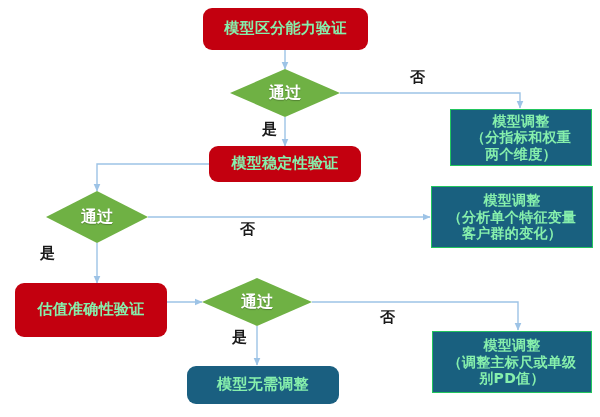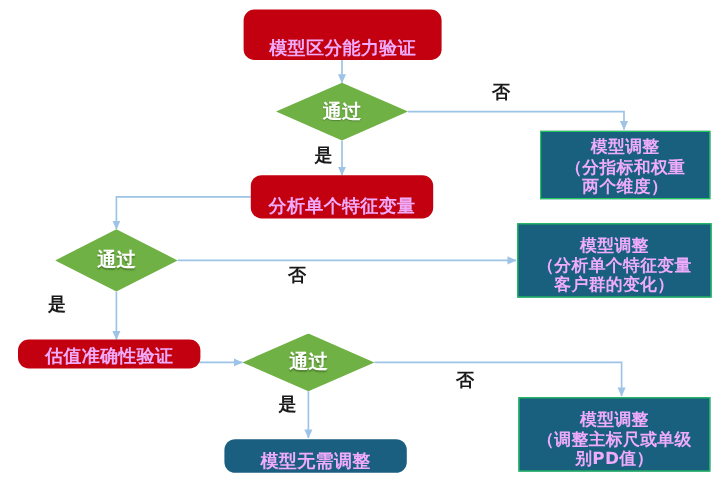--- a/index.html
+++ b/index.html
@@ -22,24 +22,24 @@
     left: 0;
     top: 0;
     width: 600px;
     height: 417px;
     pointer-events: none;
   }
   .node {
     position: absolute;
     box-sizing: border-box;
     display: flex;
-    align-items: flex-end;
+    align-items: center;
     justify-content: center;
     text-align: center;
-    color: #f0abfc;
+    color: #86efac;
     font-weight: bold;
     line-height: 1.18;
     letter-spacing: 0.3px;
   }
   .node-red {
     background: #C3000F;
     border-radius: 9px;
     font-size: 15px;
   }
   .node-blue-round {
@@ -135,56 +135,56 @@
   <div class="edge-label" style="left:410px; top:70px;">否</div>
   <div class="edge-label" style="left:262px; top:122px;">是</div>
 
   <div class="node node-blue-rect" style="left:450px; top:109px; width:142px; height:57px;">
     <span class="lines">模型调整
 （分指标和权重
 两个维度）</span>
   </div>
 
   <div class="node node-red" style="left:209px; top:146px; width:152px; height:36px;">
-    <span class="lines">分析单个特征变量</span>
+    <span class="lines">模型稳定性验证</span>
   </div>
 
   <div class="diamond" style="left:46px; top:191px; width:102px; height:52px;">
     <svg class="shape" viewBox="0 0 102 52" preserveAspectRatio="none">
       <polygon points="51,0 102,26 51,52 0,26" fill="#6FB144"></polygon>
     </svg>
     <span class="dlabel">通过</span>
   </div>
 
   <div class="edge-label" style="left:240px; top:222px;">否</div>
   <div class="edge-label" style="left:40px; top:246px;">是</div>
 
   <div class="node node-blue-rect" style="left:431px; top:186px; width:162px; height:62px;">
     <span class="lines">模型调整
 （分析单个特征变量
 客户群的变化）</span>
   </div>
 
-  <div class="node node-red" style="left:15px; top:283px; width:152px; height:24px;">
+  <div class="node node-red" style="left:15px; top:283px; width:152px; height:54px;">
     <span class="lines">估值准确性验证</span>
   </div>
 
   <div class="diamond" style="left:202px; top:278px; width:110px; height:48px;">
     <svg class="shape" viewBox="0 0 110 48" preserveAspectRatio="none">
       <polygon points="55,0 110,24 55,48 0,24" fill="#6FB144"></polygon>
     </svg>
     <span class="dlabel">通过</span>
   </div>
 
   <div class="edge-label" style="left:380px; top:310px;">否</div>
   <div class="edge-label" style="left:232px; top:330px;">是</div>
 
   <div class="node node-blue-rect" style="left:432px; top:331px; width:160px; height:62px;">
     <span class="lines">模型调整
 （调整主标尺或单级
 别PD值）</span>
   </div>
 
-  <div class="node node-blue-round" style="left:187px; top:366px; width:152px; height:28px;">
+  <div class="node node-blue-round" style="left:187px; top:366px; width:152px; height:38px;">
     <span class="lines">模型无需调整</span>
   </div>
 
 </div>
 
 </body></html>

